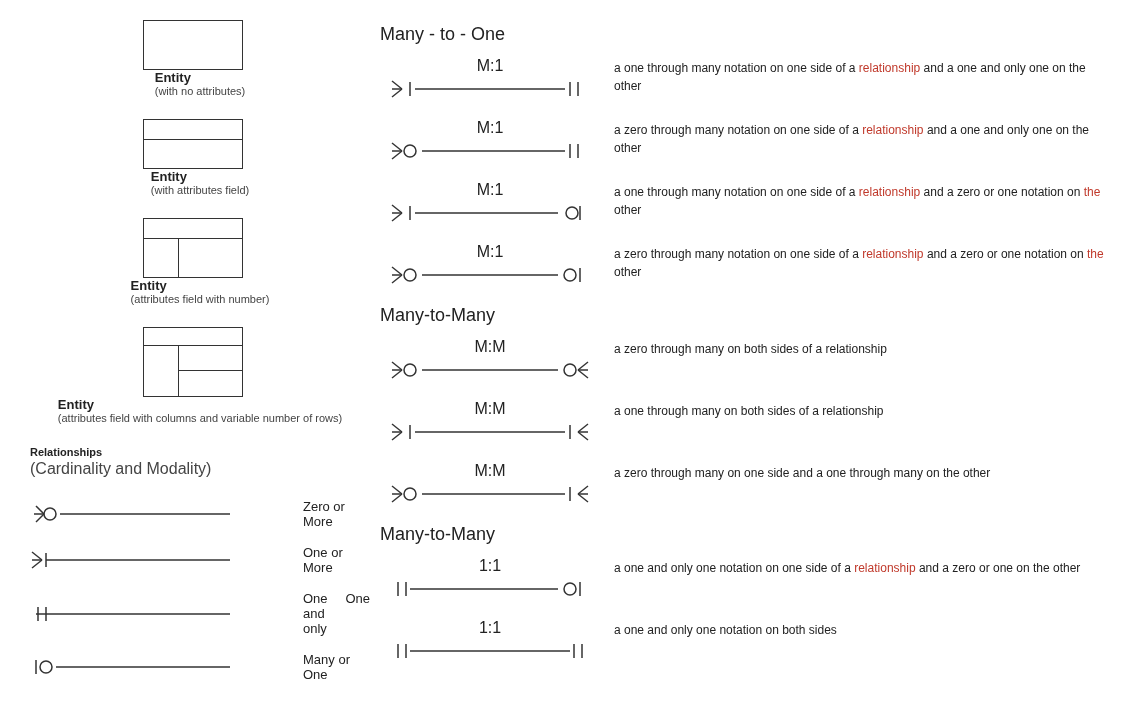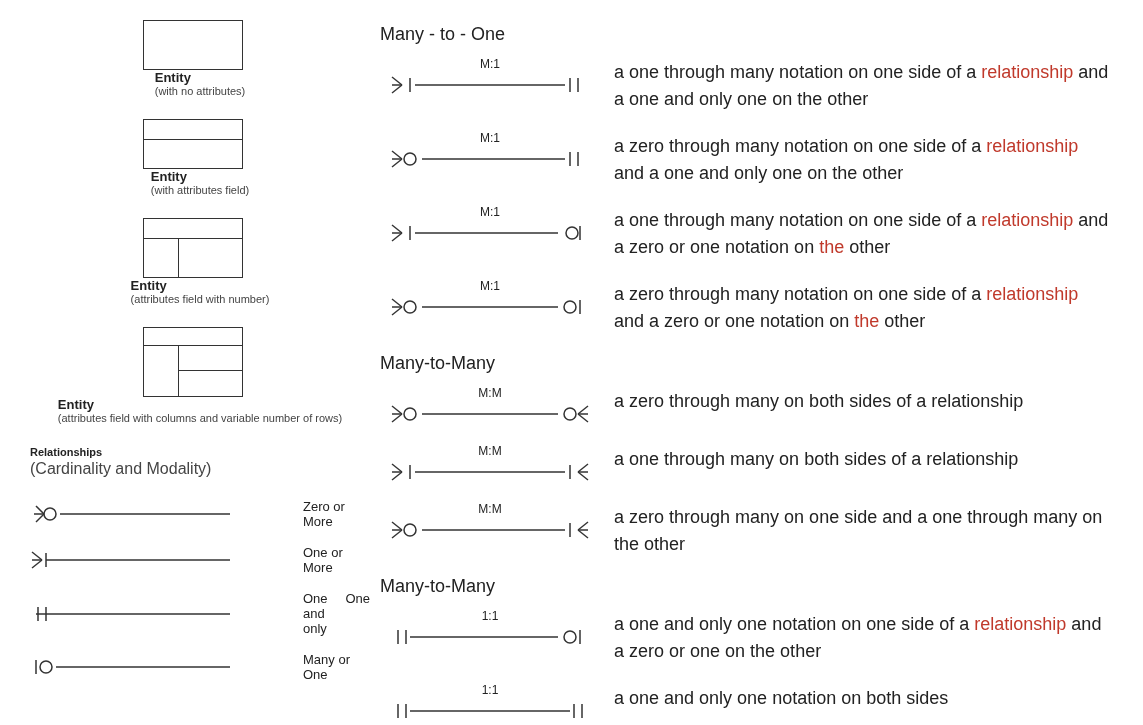--- a/index.html
+++ b/index.html
@@ -179,28 +179,28 @@
 
     .diagram-svg-wrap {
       width: 220px;
       flex-shrink: 0;
       display: flex;
       flex-direction: column;
       align-items: center;
     }
 
     .diagram-label-top {
-      font-size: 12px;
+      font-size: 16px;
       margin-bottom: 2px;
       text-align: center;
     }
 
     .diagram-desc {
       flex: 1;
-      font-size: 18px;
+      font-size: 12px;
       color: #222;
       padding-left: 14px;
       padding-top: 2px;
       line-height: 1.5;
     }
     .desc-highlight {
       color: #c0392b;
     }
   </style>
 </head>

